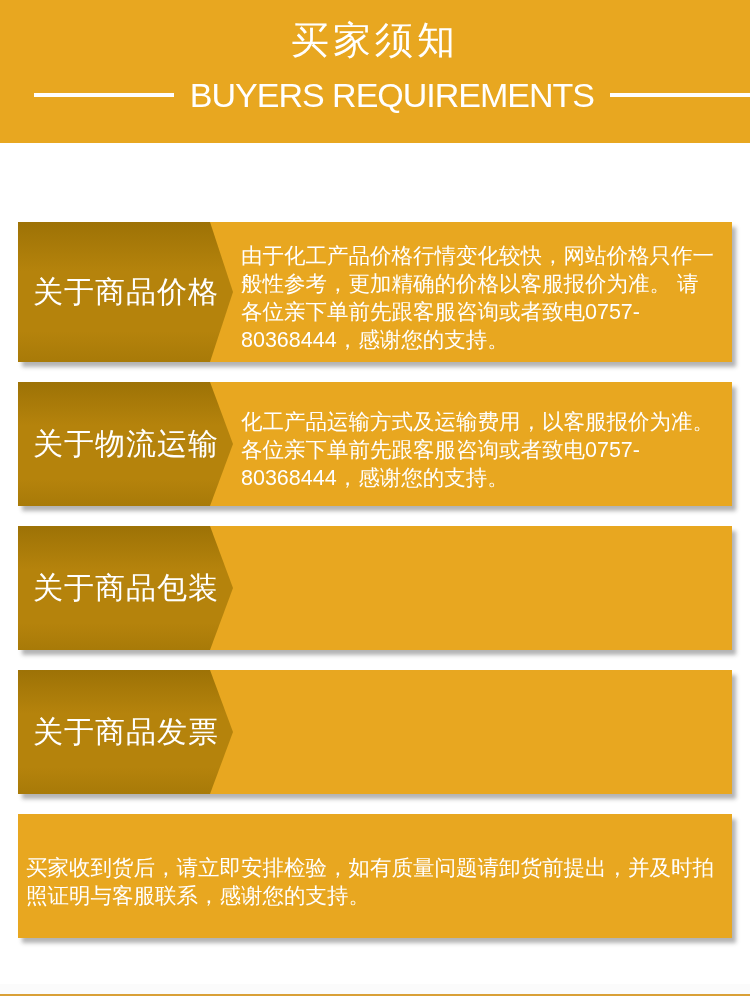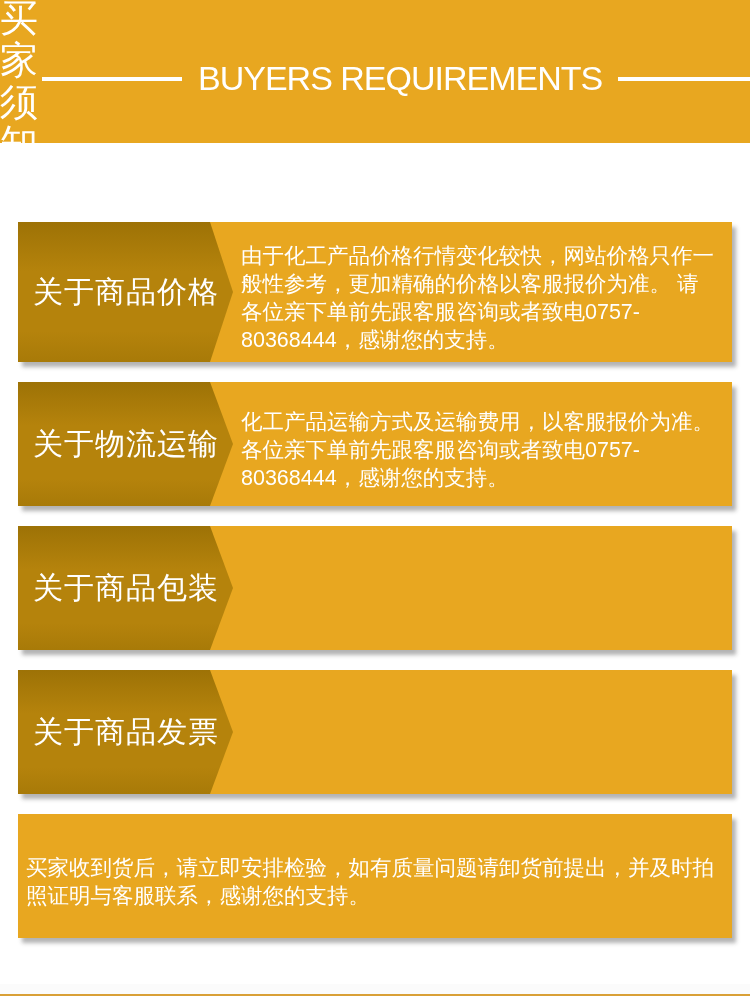--- a/index.html
+++ b/index.html
@@ -14,37 +14,37 @@
     height: 1000px;
     background: #ffffff;
     overflow: hidden;
   }
   
   .header {
     width: 750px;
     height: 143px;
     background: #e8a720;
     display: flex;
-    flex-direction: row;
+    flex-direction: column;
     align-items: center;
     justify-content: flex-start;
   }
   .header-title {
     margin-top: 20px;
     color: #ffffff;
     font-size: 38px;
     font-weight: 500;
     letter-spacing: 4px;
     line-height: 1.1;
   }
   .header-subtitle-row {
     margin-top: 14px;
     display: flex;
     align-items: center;
-    justify-content: space-between;
+    justify-content: flex-end;
     width: 100%;
   }
   .subtitle-line {
     width: 140px;
     height: 4px;
     background: #ffffff;
     flex: 0 0 auto;
   }
   .header-subtitle {
     color: #ffffff;

